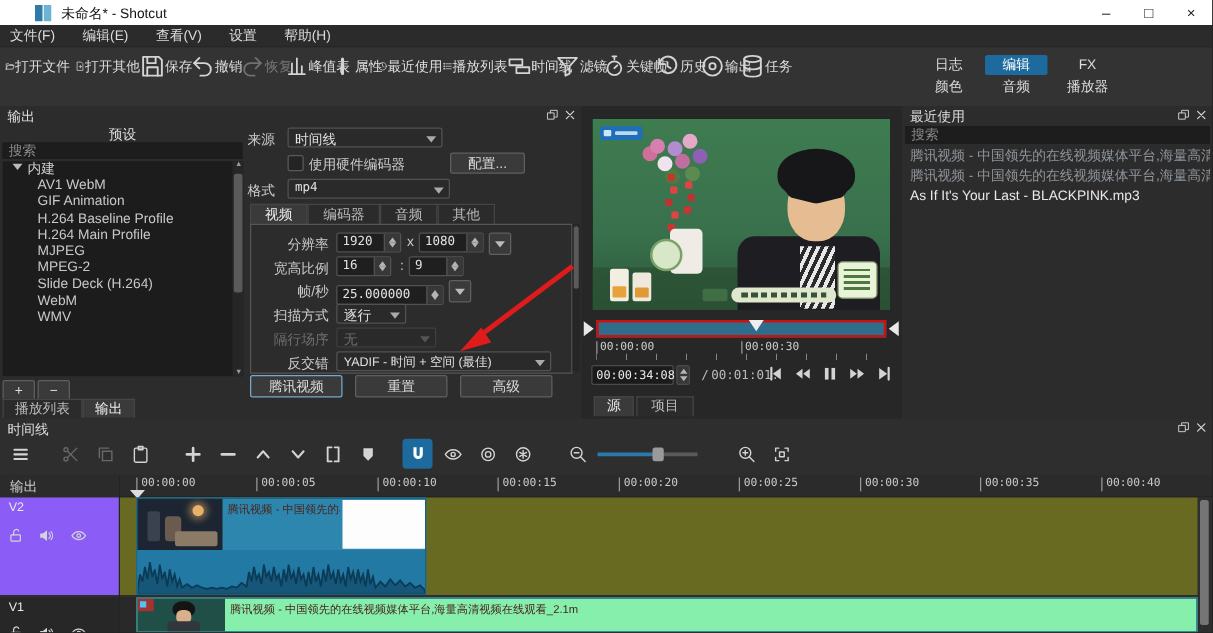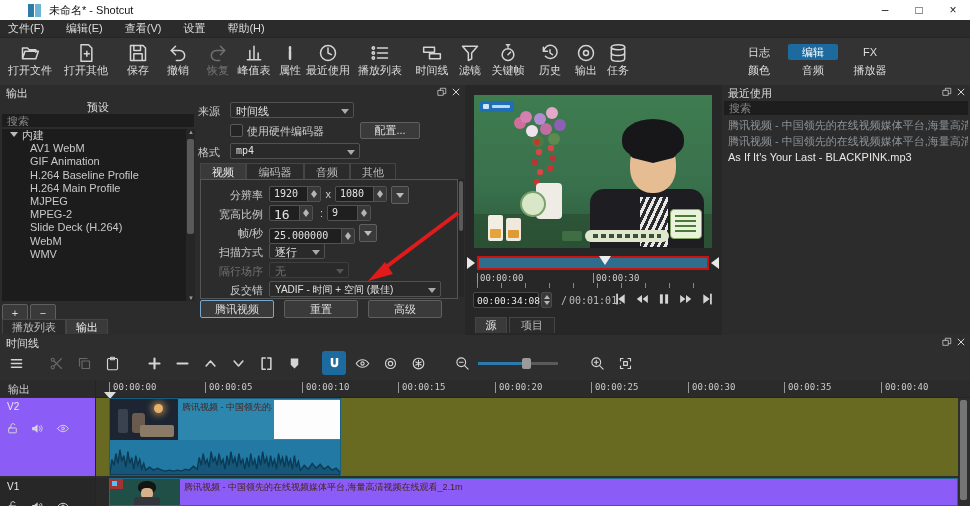--- a/index.html
+++ b/index.html
@@ -16,21 +16,21 @@
   .app-ico i{flex:1;background:#2d7ba6;}
   .app-ico i:nth-child(2){background:#6db3d4;}
   .ttl{margin-left:8px;font-size:11px;}
   .wbtns{margin-left:auto;display:flex;}
   .wbtn{width:34px;height:20px;display:flex;align-items:center;justify-content:center;font-size:12px;color:#222;}
   
   .menubar{position:absolute;left:0;top:20px;width:970px;height:18px;background:#2b2b2b;
            display:flex;align-items:center;gap:22px;padding-left:8px;box-sizing:border-box;border-bottom:1px solid #262626;}
   
   .toolbar{position:absolute;left:0;top:38px;width:970px;height:47px;background:#333;border-bottom:1px solid #272727;}
-  .tbtn{position:absolute;top:5px;display:flex;flex-direction:column;align-items:center;gap:0;width:52px;justify-content:center;}
+  .tbtn{position:absolute;top:5px;display:flex;flex-direction:row;align-items:center;gap:0;width:52px;}
   .tbtn .lab{font-size:11px;color:#ddd;white-space:nowrap;}
   .tbtn.dis{opacity:.38;}
   .layouts{position:absolute;right:72px;top:6px;display:grid;grid-template-columns:50px 50px 56px;grid-auto-rows:16px;gap:2px 4px;text-align:center;}
   .lay{line-height:16px;border-radius:2px;color:#ddd;}
   .lay.active{background:#1d6a9e;color:#fff;}
   
   .dockhead{position:absolute;left:6px;top:1px;font-size:11px;color:#ddd;}
   .dockbtns{position:absolute;right:4px;top:2px;display:flex;gap:4px;align-items:center;color:#999;}
   .panel{position:absolute;background:#2c2c2c;}
   
@@ -432,21 +432,21 @@
               <i class="up"></i>
               <i class="dn"></i>
             </span>
           </div>
         <div class="sqbtn abs" style="left:190px;top:6px;width:16px;height:16px">
             <span style="width:0;height:0;border-left:4px solid transparent;border-right:4px solid transparent;border-top:5px solid #bbb"></span>
           </div>
 
         <span class="flabel" style="left:0;top:27px;width:62px">宽高比例</span>
         <div class="spin" style="left:68px;top:25px;width:44px">
-            <span class="val mono" style="font-size:13px">16</span>
+            <span class="val mono" style="font-size:10px">16</span>
             <span class="arrows">
               <i class="up"></i>
               <i class="dn"></i>
             </span>
           </div>
         <span class="flabel" style="left:114px;top:27px;width:8px">:</span>
         <div class="spin" style="left:126px;top:25px;width:44px">
             <span class="val mono" style="font-size:10px">9</span>
             <span class="arrows">
               <i class="up"></i>
@@ -730,21 +730,21 @@
 
           <div class="abs" style="left:0;top:41px;width:230px;height:35px;background:#2179a4;overflow:hidden">
             <svg width="230" height="35" viewBox="0 0 232 36" preserveAspectRatio="none">
               <path d="M0 33 L2 20 4 26 6 14 8 24 10 10 12 22 14 16 16 28 18 12 20 24 22 18 24 30 26 16 28 26 30 20 32 30 34 24 36 31 40 28 44 31 48 29 52 31 56 32 60 31 64 32 68 31 72 32 76 30 80 31 84 27 88 30 90 18 92 26 94 14 96 24 98 20 100 28 102 12 104 22 106 18 108 26 110 14 112 24 114 20 116 30 118 16 120 26 122 12 124 24 126 18 128 28 130 14 132 24 134 20 136 30 138 18 140 28 142 14 144 26 146 20 148 30 150 16 152 26 154 12 156 24 158 18 160 28 162 16 164 26 166 20 168 30 170 14 172 24 174 18 176 28 178 16 180 26 182 20 184 30 186 16 188 28 190 22 192 31 196 26 200 30 204 24 208 29 212 25 216 30 220 27 224 31 228 29 232 33 L232 36 L0 36 Z" fill="rgba(9,45,66,0.45)" stroke="#0b3a55" stroke-width="1.4"></path>
             </svg>
           </div>
         </div>
       </div>
 
       <div class="abs" style="left:95px;top:98px;width:863px;height:28px;background:#292929">
-        <div class="abs" style="left:14px;top:0;width:849px;height:28px;background:#8b5cf6;border:1px solid #1c6a8c;box-sizing:border-box">
+        <div class="abs" style="left:14px;top:0;width:849px;height:28px;background:#86efac;border:1px solid #1c6a8c;box-sizing:border-box">
           <div class="abs" style="left:0;top:0;width:70px;height:26px;background:#1f4f46;overflow:hidden">
             <div style="position:absolute;left:0;top:0;width:13px;height:10px;background:#a23330"></div>
             <div style="position:absolute;left:28px;top:2px;width:18px;height:13px;background:#141414;border-radius:45%"></div>
             <div style="position:absolute;left:31px;top:9px;width:12px;height:11px;background:#d9b08c;border-radius:40%"></div>
             <div style="position:absolute;left:24px;top:18px;width:26px;height:10px;background:#33363c;border-radius:3px"></div>
           </div>
           <div class="abs" style="left:2px;top:2px;width:5px;height:5px;background:#4fc3f7"></div>
           <span class="cliplab" style="left:74px;width:700px">腾讯视频 - 中国领先的在线视频媒体平台,海量高清视频在线观看_2.1m</span>
         </div>
       </div>

